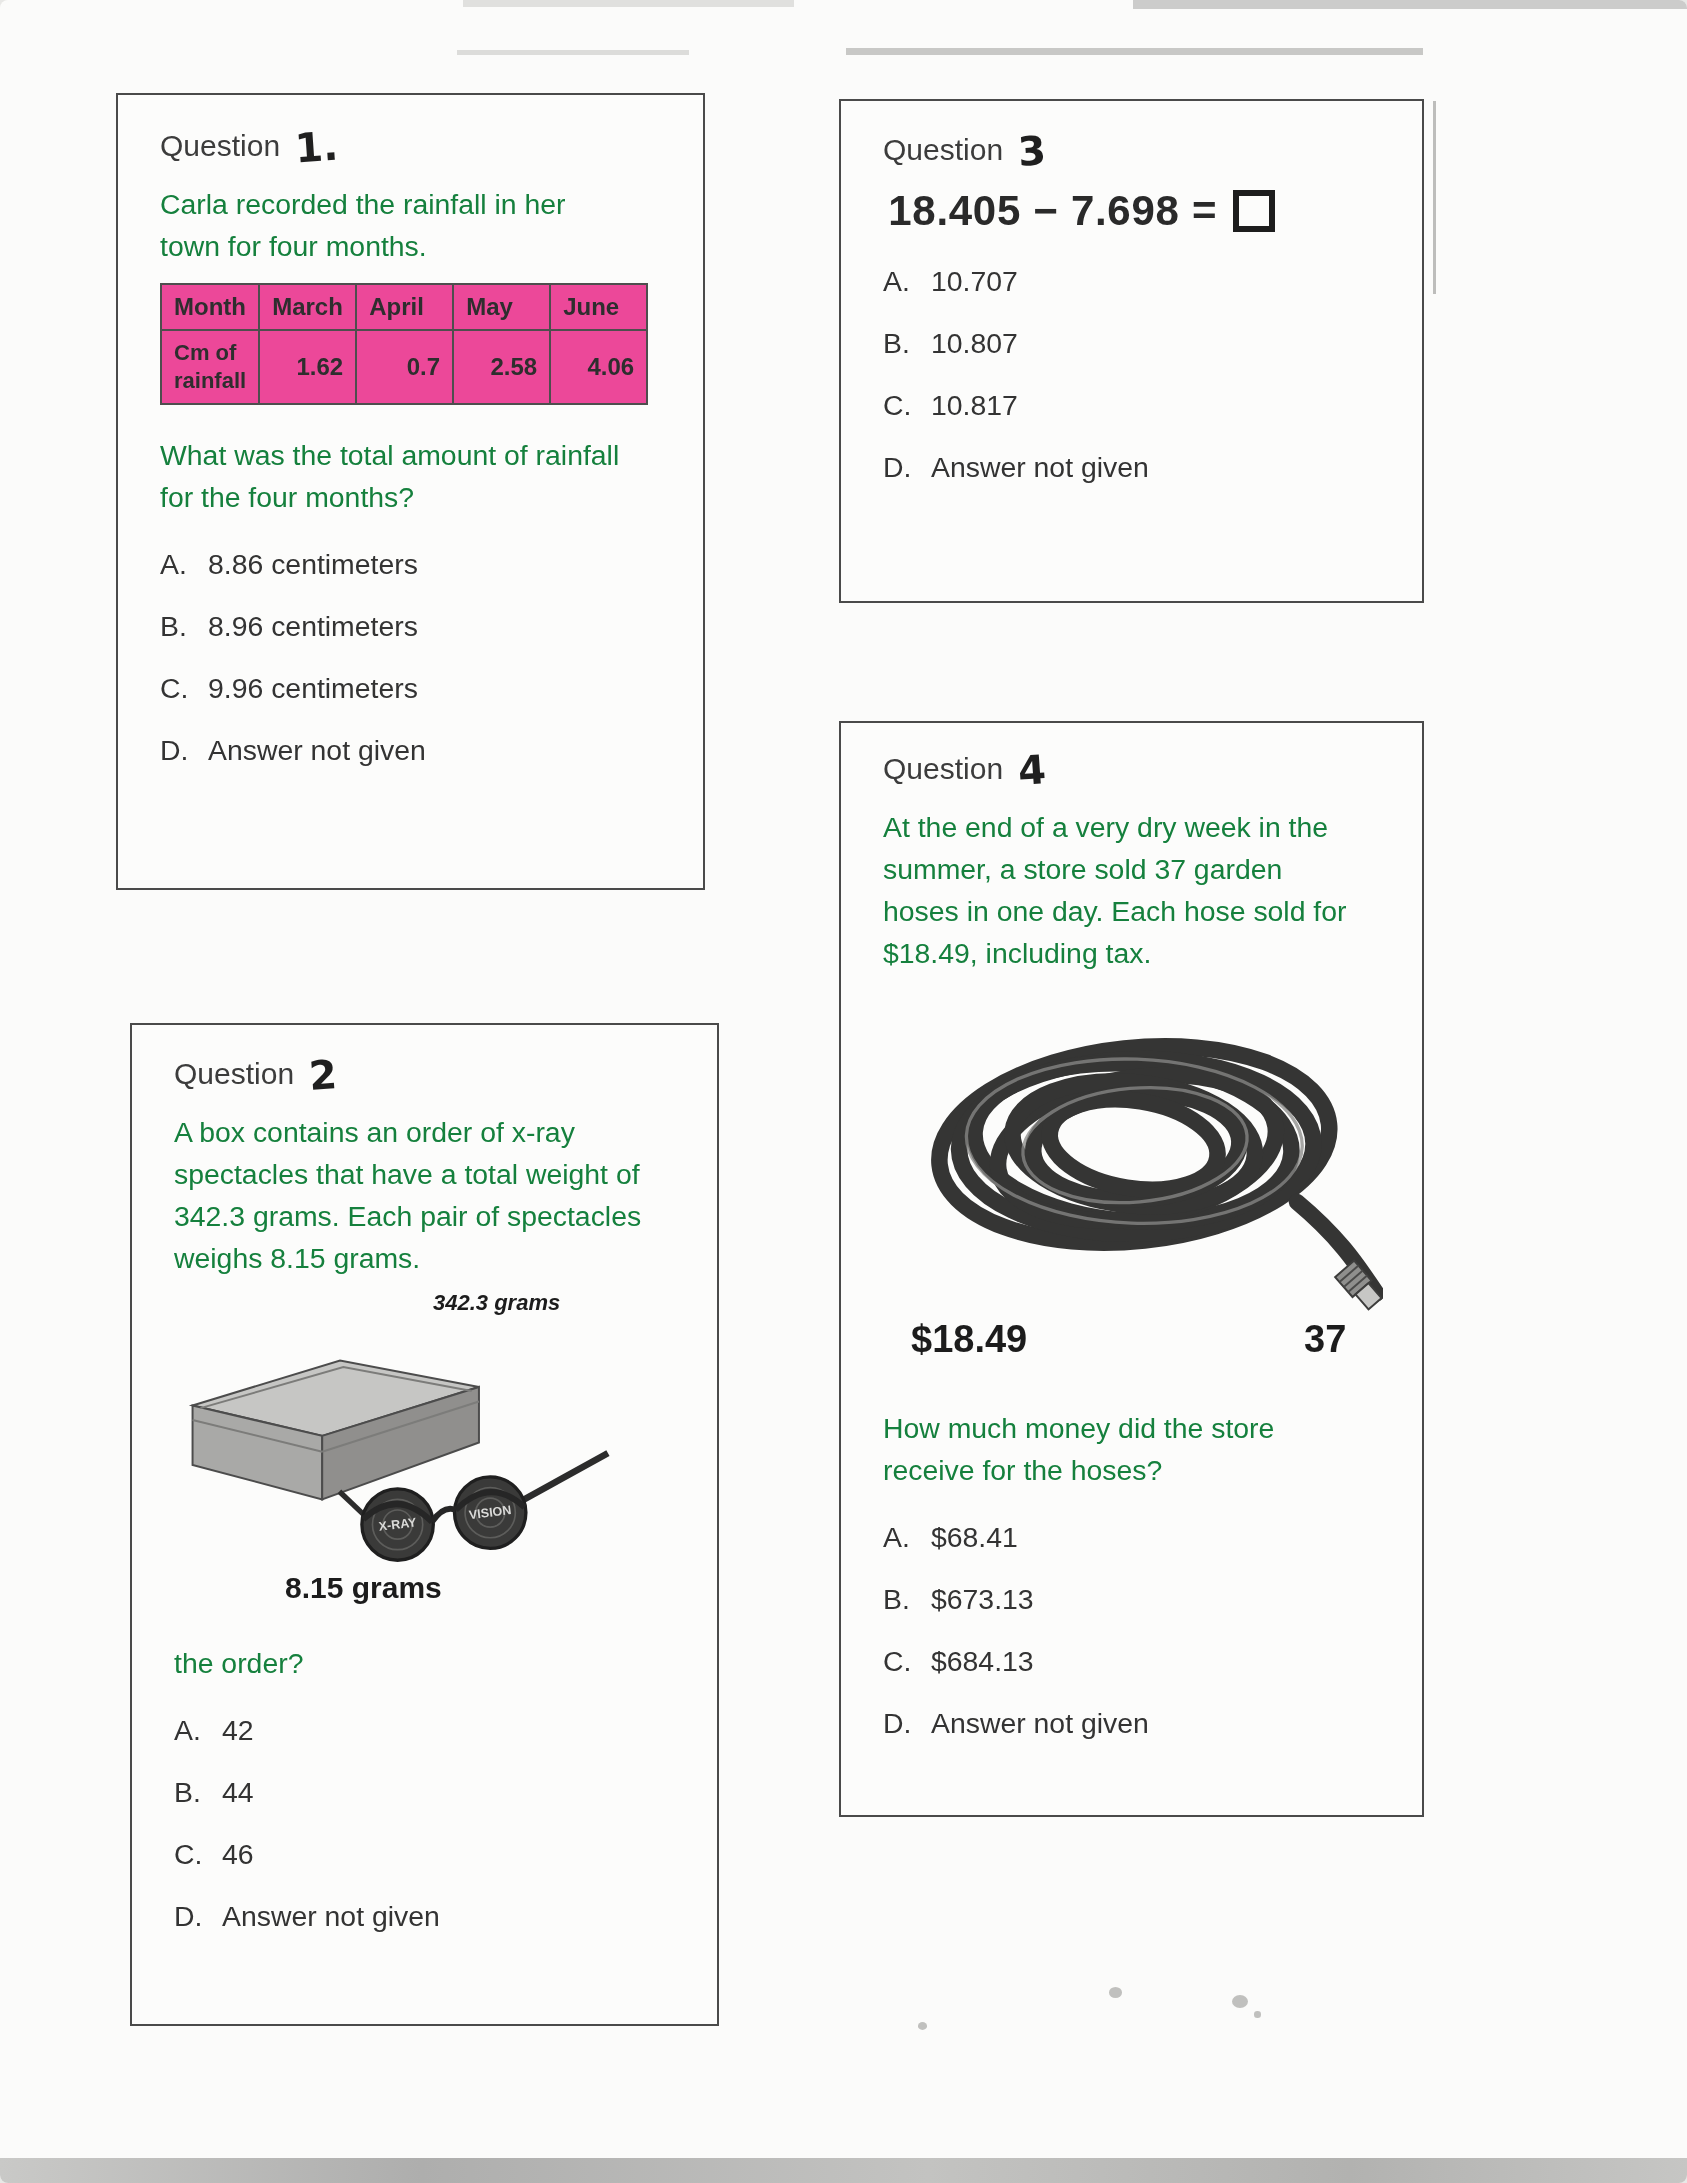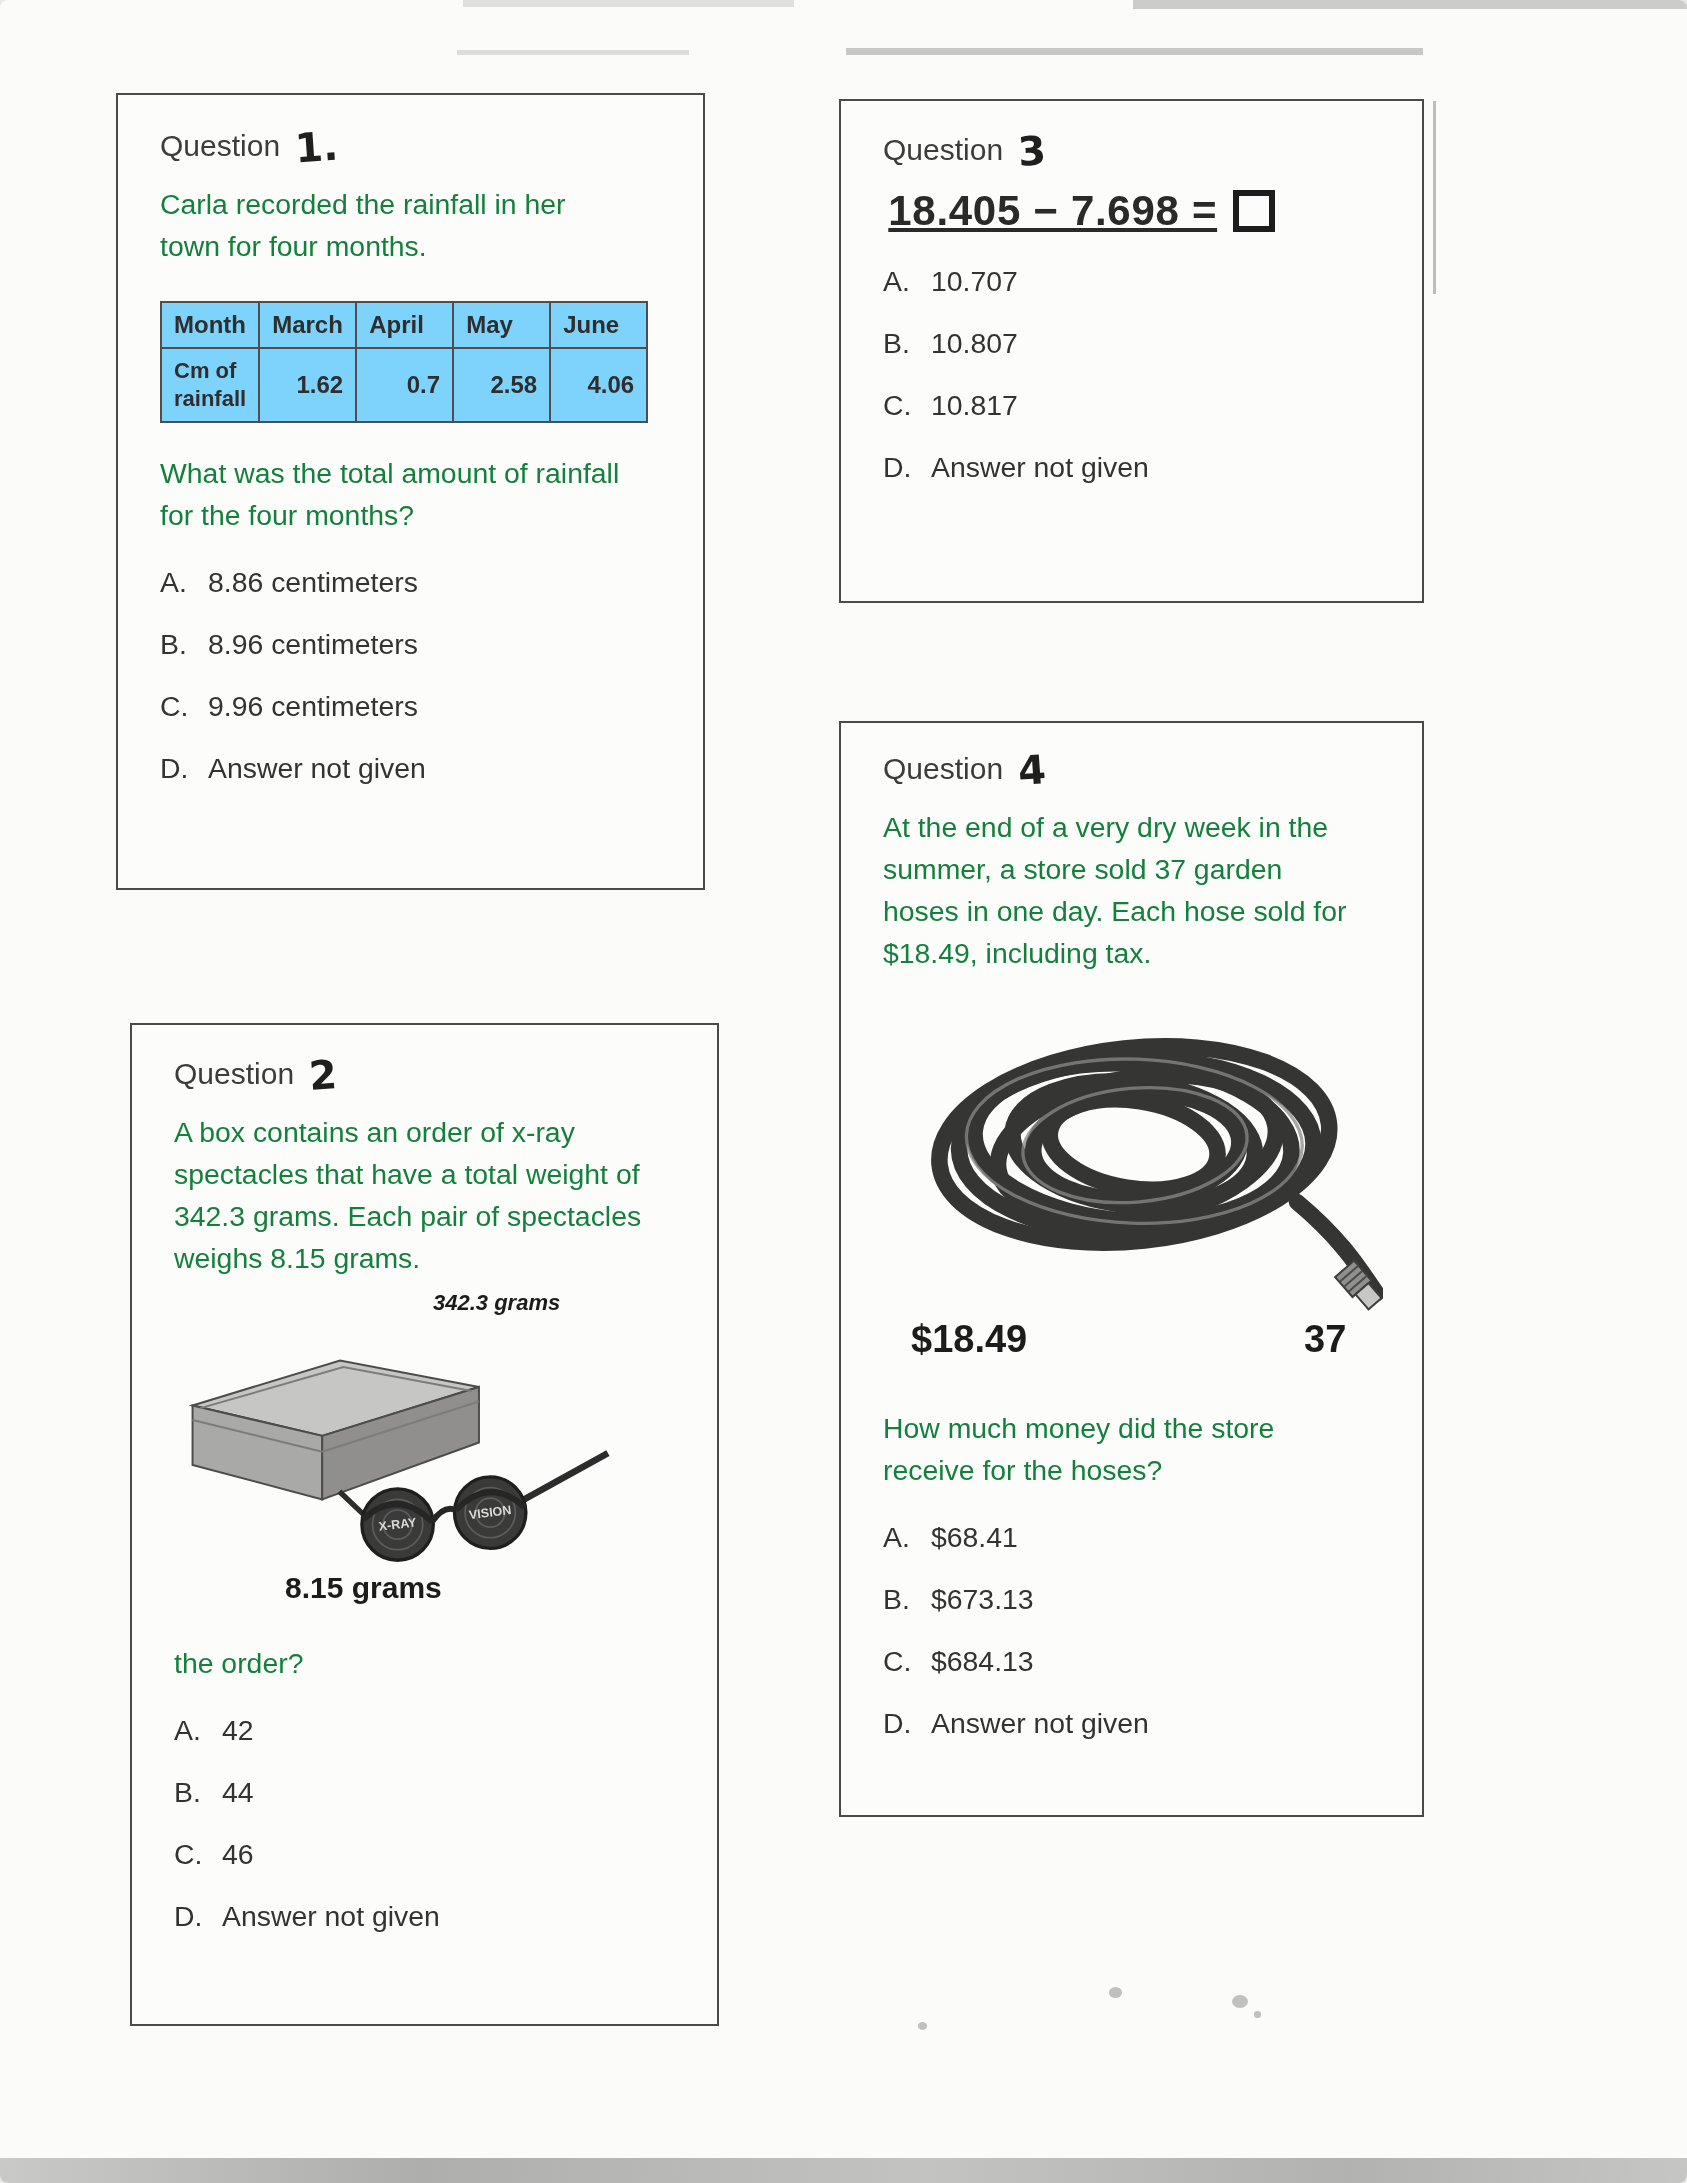--- a/index.html
+++ b/index.html
@@ -33,31 +33,31 @@
     color:#1f1f1f;
   }
   .q-intro div, .q-prompt div { font-size:28.4px; line-height:42px; color:#15803d; }
   .q-prompt { margin-top:29px; }
 
   .choices { margin-top:32px; }
   .choice { display:flex; font-size:28.4px; line-height:29px; margin-bottom:33px; color:#333; }
   .choice .letter { width:48px; flex:0 0 48px; }
 
   
-  .rain-table { border-collapse:collapse; margin-top:34px; background:#7dd3fc; }
+  .rain-table { border-collapse:collapse; margin-top:16px; background:#ec4899; }
   .rain-table th, .rain-table td {
     border:2px solid #4e4e4e; font-size:24px; padding:8px 12px;
     font-weight:bold; color:#2e2e2e; text-align:left; vertical-align:middle;
   }
   .rain-table td.val { text-align:right; min-width:71px; }
   .rain-table td.rowlabel div { font-size:22px; line-height:28px; }
 
   
   .equation-row { display:flex; align-items:center; gap:16px; margin:14.6px 0 32px 5.3px; }
-  .equation { font-size:42px; font-weight:bold; color:#2a2a2a; letter-spacing:0.7px;text-decoration:underline; }
+  .equation { font-size:42px; font-weight:bold; color:#2a2a2a; letter-spacing:0.7px; }
   .answer-square { width:30px; height:30px; border:6px solid #1d1d1d; }
 
   
   .figure { position:relative; }
   #fig-q2 { height:323px; margin-top:10.6px; }
   #fig-q4 { height:389px; margin-top:14.6px; }
   .fig-label { position:absolute; font-weight:bold; color:#1c1c1c; }
   #label-342   { left:259px; top:0;   font-size:22px;font-style:italic; }
   #label-815   { left:111px; top:281px; font-size:30px; }
   #label-price { left:28px;  top:329px; font-size:38px; }

